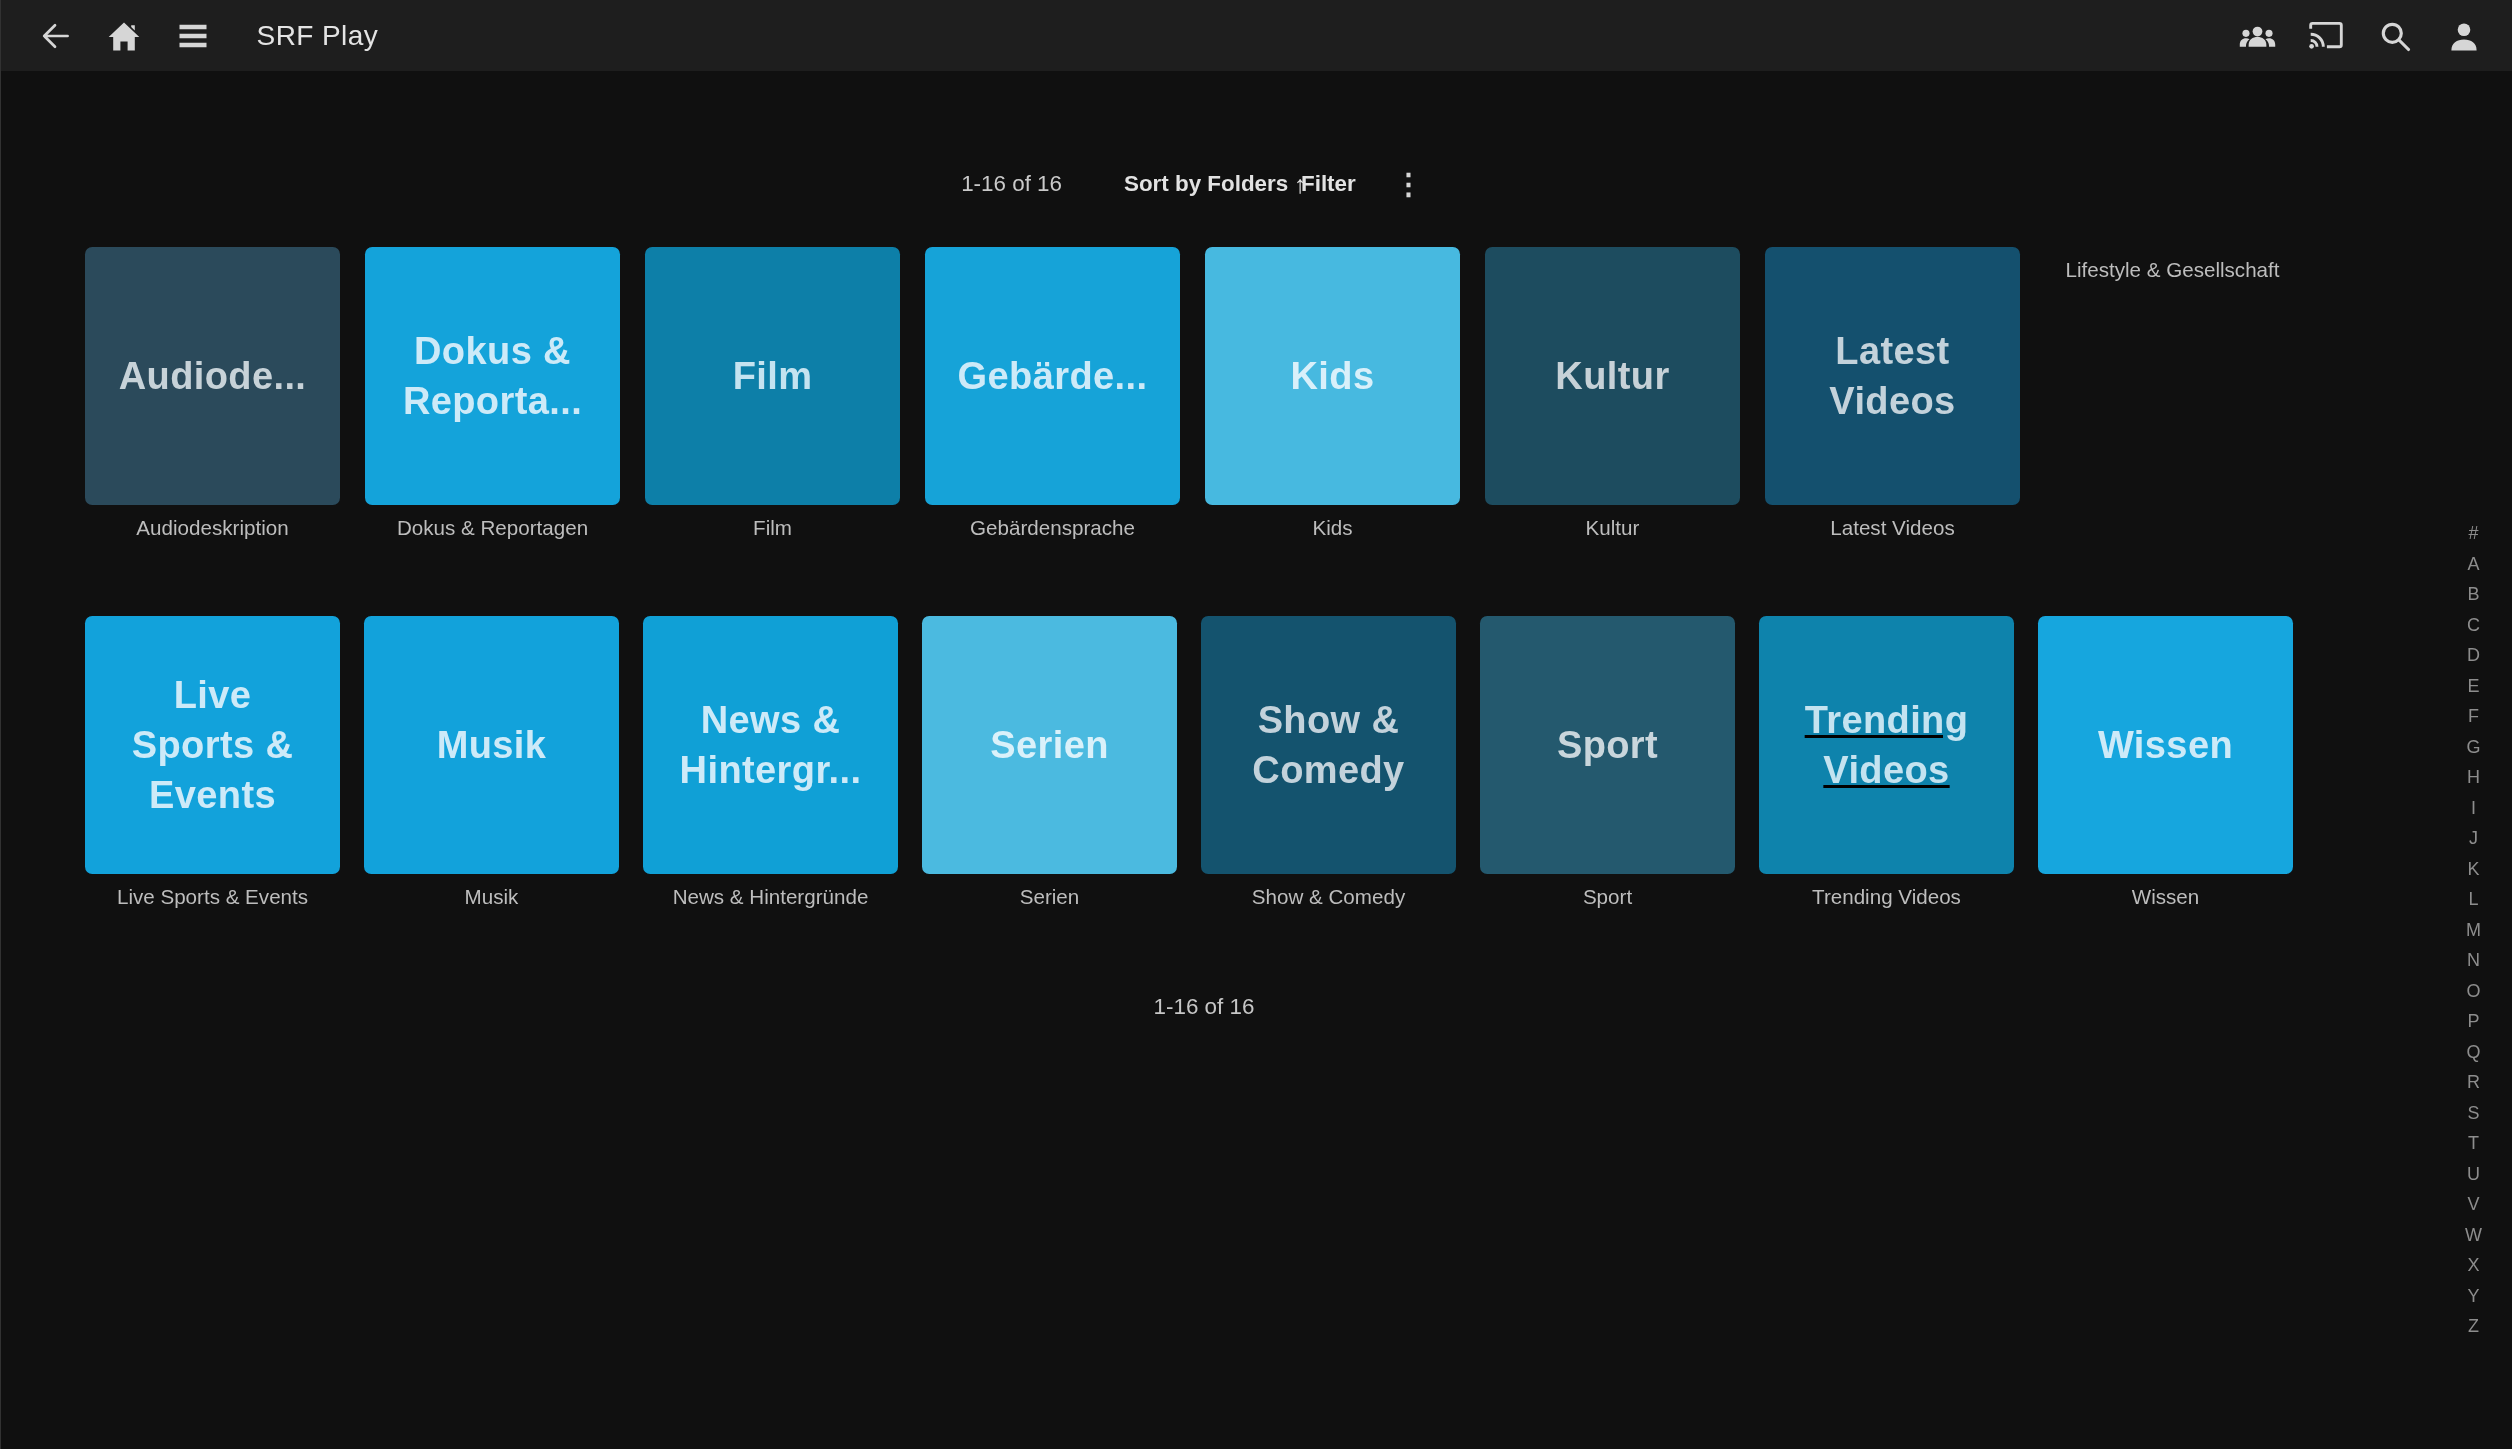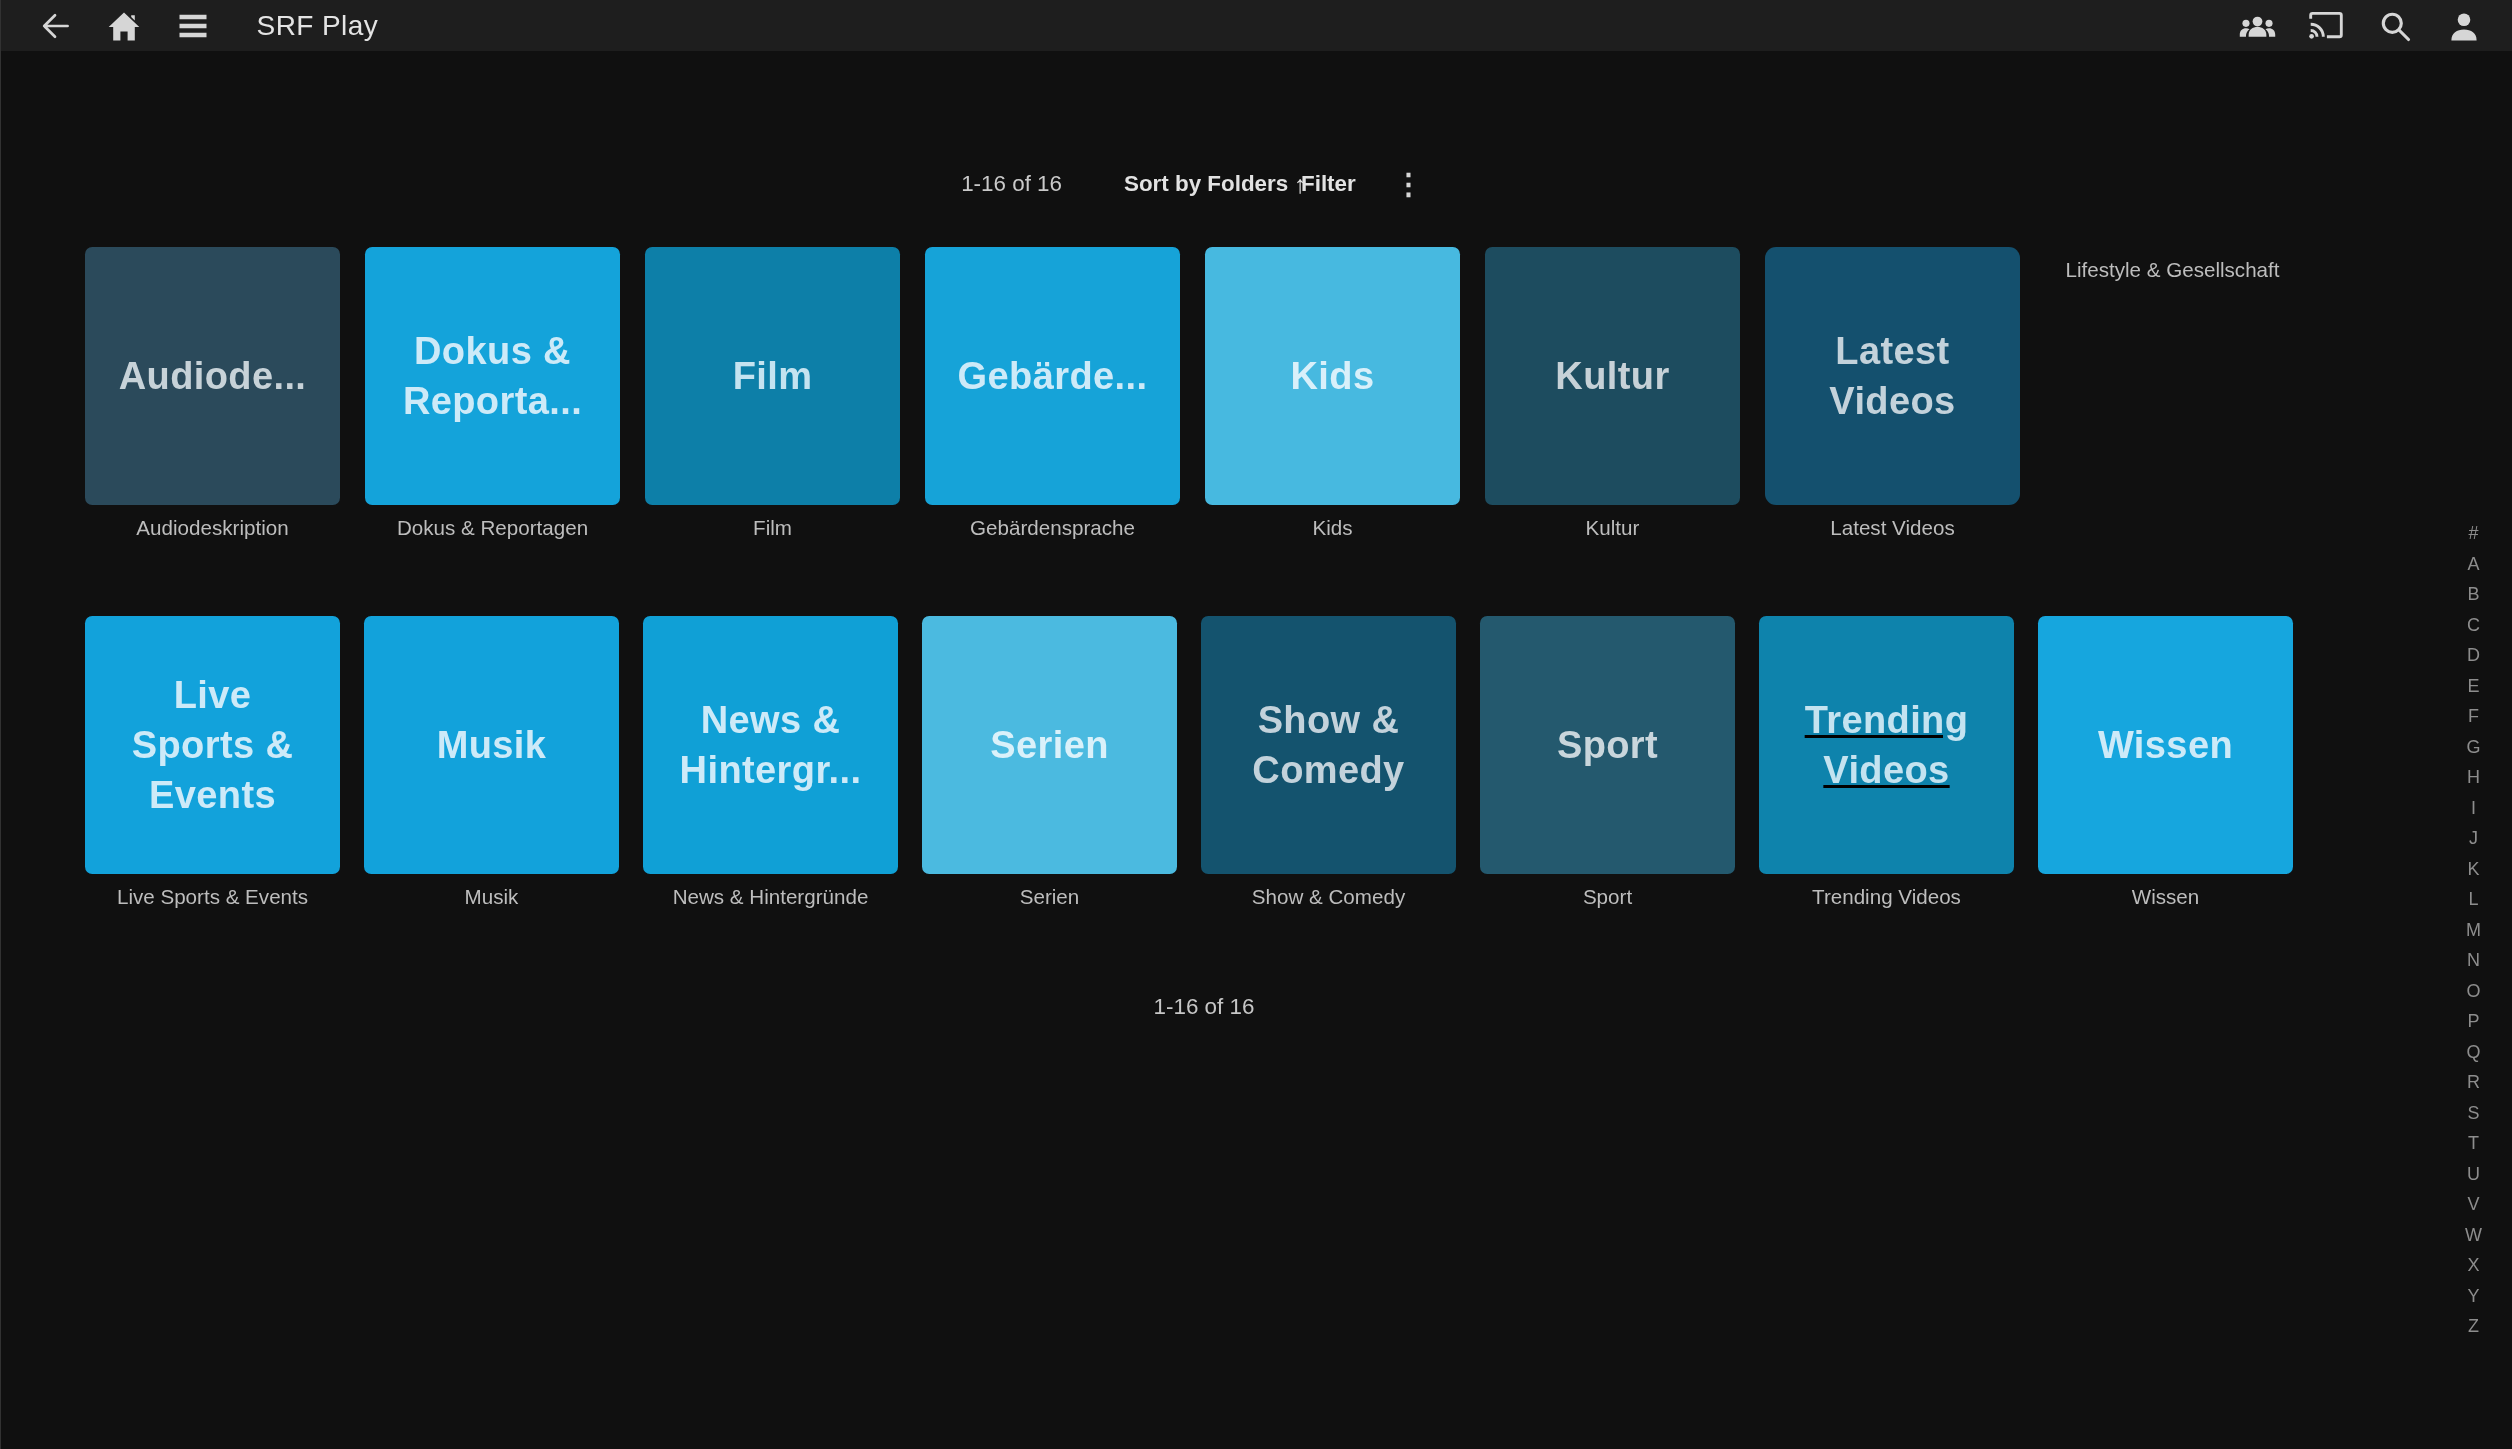--- a/index.html
+++ b/index.html
@@ -1,21 +1,21 @@
 <!DOCTYPE html>
 <html style="font-size:14.4px"><head>
 <meta charset="utf-8">
 <style>
   * { margin:0; padding:0; box-sizing:border-box; }
   html,body { width:2512px; height:1450px; background:#101010; overflow:hidden;
               font-family:"Liberation Sans", sans-serif; }
   body { position:relative; border-left:1.8px solid #323232; }
 
   
-  .toolbar { position:absolute; left:0; top:0; width:100%; height:51px;
+  .toolbar { position:absolute; left:0; top:0; width:100%; height:71px;
              background:#1e1e1e; display:flex; align-items:center; }
   .tb-left { display:flex; align-items:center; gap:33px; padding-left:36px; }
   .tb-right { margin-left:auto; display:flex; align-items:center; gap:33px; padding-right:30px; }
   .tb-btn { width:36px; height:36px; display:flex; align-items:center; justify-content:center;
             cursor:pointer; flex:0 0 auto; }
   .tb-btn svg { display:block; }
   .app-title { color:#e4e4e4; font-size:28px; margin-left:12.6px; letter-spacing:0.4px; }
 
   
   .listheader { position:absolute; left:0; top:157px; width:100%; height:54px;
@@ -171,21 +171,21 @@
   </div>
 
   <div class="cell">
     <div class="tile" style="background: rgb(29, 76, 95);">
       <div class="tile-title" style="color: rgb(198, 209, 215);">Kultur</div>
     </div>
     <div class="caption">Kultur</div>
   </div>
 
   <div class="cell">
-    <div class="tile" style="background: rgb(20, 80, 110); border-radius: 11px;">
+    <div class="tile" style="background: rgb(20, 80, 110);">
       <div class="tile-title" style="color: rgb(195, 210, 219);">Latest
 Videos</div>
     </div>
     <div class="caption">Latest Videos</div>
   </div>
 
   <div class="cell">
     <div class="caption">Lifestyle &amp; Gesellschaft</div>
   </div>
 </div>

